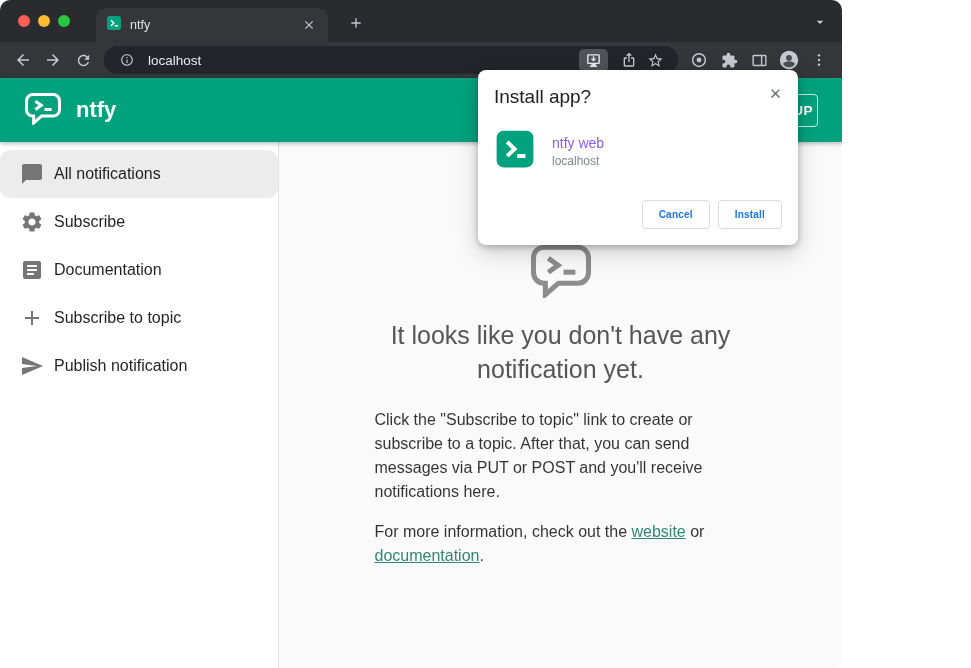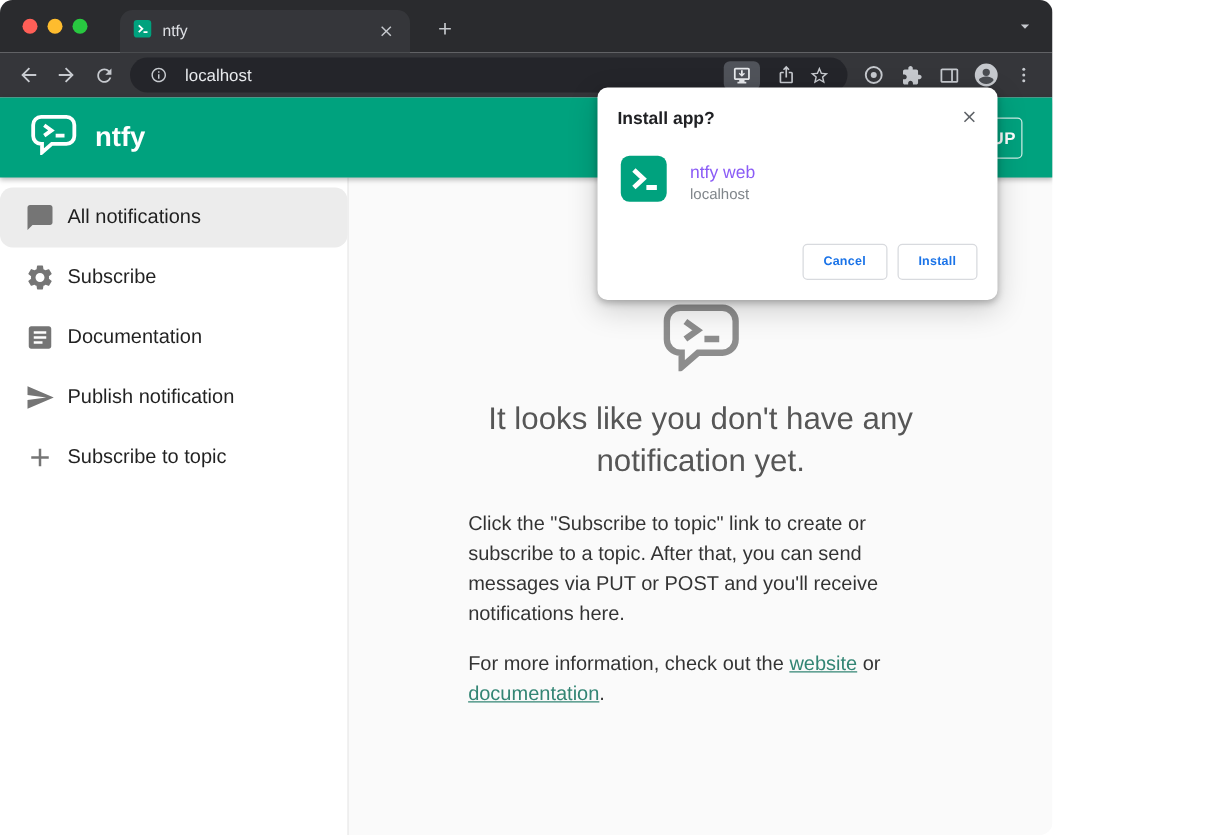--- a/index.html
+++ b/index.html
@@ -49,21 +49,21 @@
   .big-logo { margin-bottom:16px; }
   .h-line { font-size:25px; color:#565656; line-height:34px; text-align:center; font-weight:normal; }
   .copy { width:372px; margin-top:22px; font-size:16px; line-height:24px; color:rgba(0,0,0,0.8); }
   .copy .para2 { margin-top:16px; }
   .tlink { color:#338574; text-decoration:underline; cursor:pointer; }
 
   
   .dialog { position:absolute; left:478px; top:70px; width:320px; background:#fff; border-radius:8px;
             box-shadow:0 2px 6px rgba(0,0,0,0.25), 0 8px 24px rgba(0,0,0,0.18);
             padding:16px; z-index:50; color:#202124; }
-  .dialog-title { font-size:14px;font-weight:bold; }
+  .dialog-title { font-size:19px; }
   .dialog-close { position:absolute; top:13px; right:13px; width:20px; height:20px;
                   display:flex; align-items:center; justify-content:center; cursor:pointer; background:none; border:none; }
   .dialog-app { display:flex; align-items:center; margin-top:20px; }
   .dialog-app-text { display:flex; flex-direction:column; margin-left:16px; }
   .dialog-app-name { font-size:14px; color:#8b5cf6; }
   .dialog-app-origin { font-size:12px; color:#80868b; margin-top:3px; }
   .dialog-actions { display:flex; justify-content:flex-end; gap:8px; margin-top:26px; }
   .dialog-btn { border:1px solid #d8dade; border-radius:4px; background:#fff; color:#1a73e8;
                 font-size:10px; font-weight:bold; padding:8px 16px; letter-spacing:0.2px; cursor:pointer; }
 </style>
@@ -216,32 +216,32 @@
         <span class="side-icon">
           <svg width="24" height="24" viewBox="0 0 24 24" fill="#757575">
               <path d="M19 3H5c-1.1 0-2 .9-2 2v14c0 1.1.9 2 2 2h14c1.1 0 2-.9 2-2V5c0-1.1-.9-2-2-2zm-5 14H7v-2h7v2zm3-4H7v-2h10v2zm0-4H7V7h10v2z"></path>
             </svg>
         </span>
         <span class="side-label">Documentation</span>
       </div>
       <div class="side-item">
         <span class="side-icon">
           <svg width="24" height="24" viewBox="0 0 24 24" fill="#757575">
+              <path d="M19 13h-6v6h-2v-6H5v-2h6V5h2v6h6v2z"></path>
+            </svg>
+        </span>
+        <span class="side-label">Subscribe to topic</span>
+      </div>
+      <div class="side-item">
+        <span class="side-icon">
+          <svg width="24" height="24" viewBox="0 0 24 24" fill="#757575">
               <path d="M2.01 21L23 12 2.01 3 2 10l15 2-15 2z"></path>
             </svg>
         </span>
         <span class="side-label">Publish notification</span>
-      </div>
-      <div class="side-item">
-        <span class="side-icon">
-          <svg width="24" height="24" viewBox="0 0 24 24" fill="#757575">
-              <path d="M19 13h-6v6h-2v-6H5v-2h6V5h2v6h6v2z"></path>
-            </svg>
-        </span>
-        <span class="side-label">Subscribe to topic</span>
       </div>
     </div>
 
     <div class="main">
       <span class="big-logo">
         <svg width="64" height="55" viewBox="0 0 30 26">
             <path d="M7 2 H23 C25.76 2 28 4.24 28 7 V14 C28 16.76 25.76 19 23 19 H13.8 L7.6 24.4 V19 H7 C4.24 19 2 16.76 2 14 V7 C2 4.24 4.24 2 7 2 Z" fill="none" stroke="#8d8d8d" stroke-width="2.4"></path>
             <path d="M9 7.2 L13.6 10.5 L9 13.8" fill="none" stroke="#8d8d8d" stroke-width="2.4"></path>
             <path d="M16.2 13.8 H21.8" stroke="#8d8d8d" stroke-width="2.4"></path>
           </svg>

